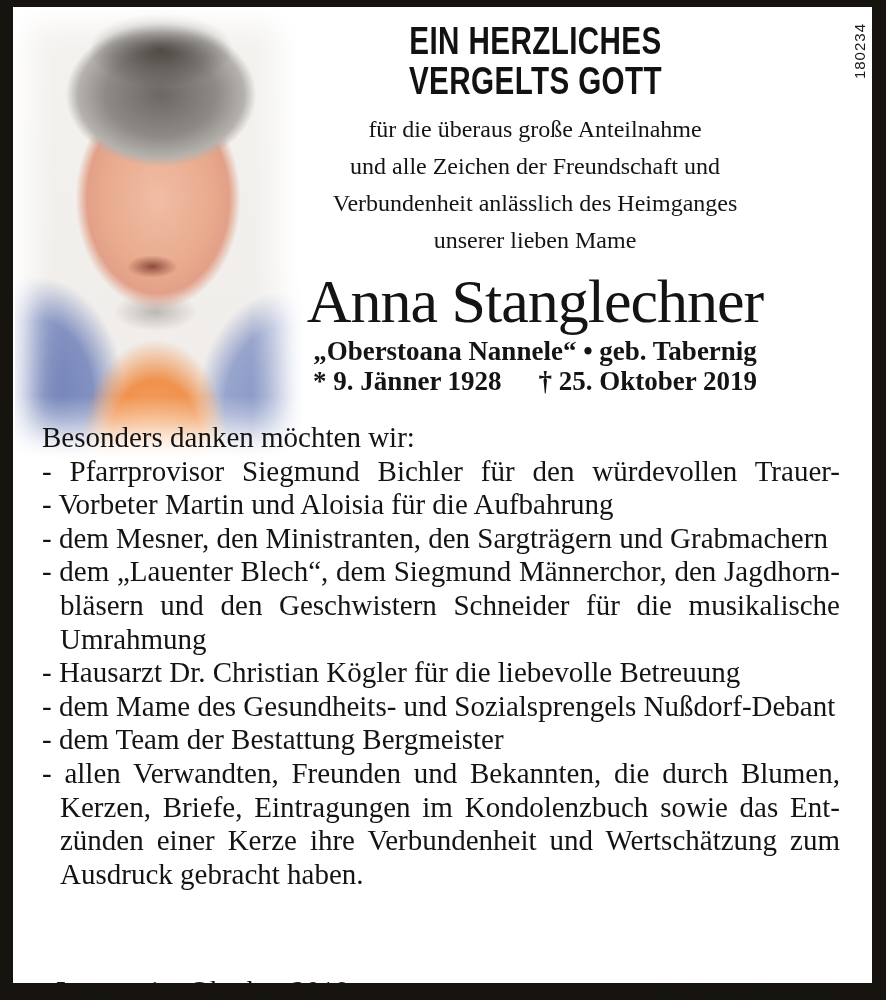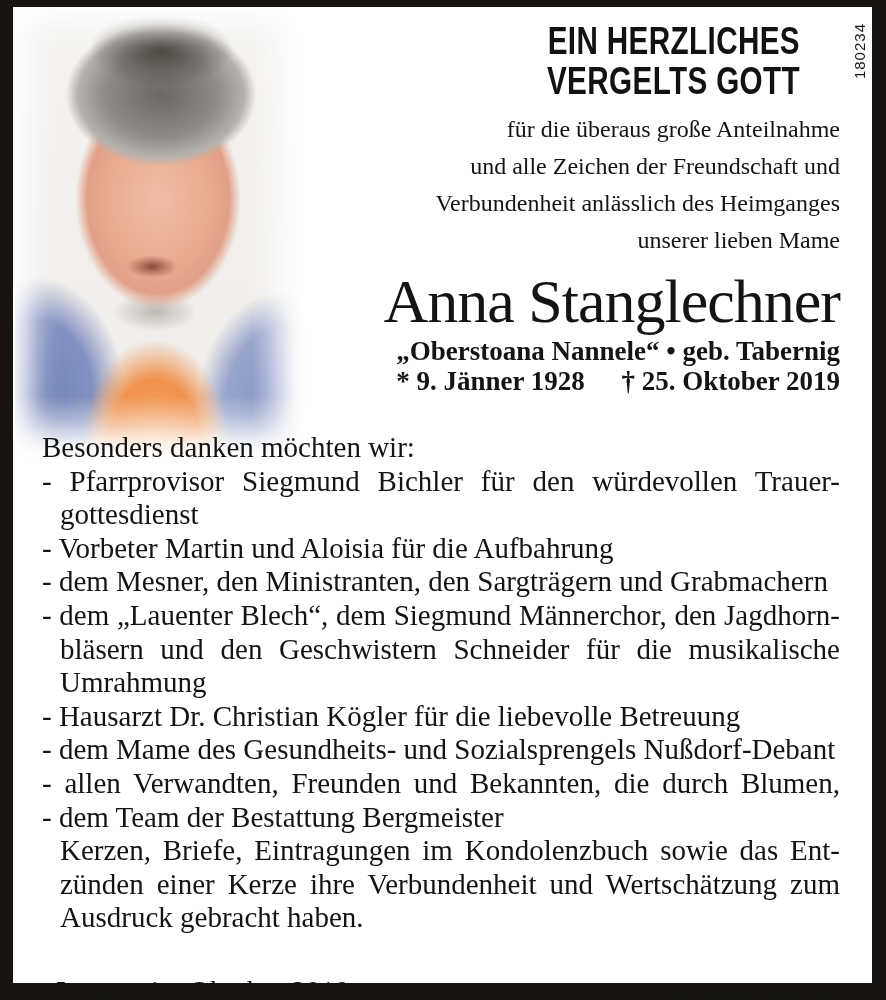--- a/index.html
+++ b/index.html
@@ -24,32 +24,32 @@
     box-shadow:inset 0 0 30px 16px #ffffff;
     background:
       linear-gradient(to left, #ffffff 0px, rgba(255,255,255,0) 55px),
       linear-gradient(to top, #ffffff 0px, rgba(255,255,255,0) 65px);}
 
   
   .id-label{position:absolute;top:16px;right:4px;writing-mode:vertical-rl;transform:rotate(180deg);
     font-family:"Liberation Sans", sans-serif;font-size:15px;letter-spacing:1px;color:#1b1b1b;}
 
   
-  .header-block{position:absolute;left:217px;top:14px;width:610px;text-align:right;}
+  .header-block{position:absolute;left:217px;top:14px;width:610px;text-align:center;}
   .main-heading{display:inline-block;font-family:"Liberation Sans", sans-serif;font-weight:bold;
     font-size:39px;line-height:40px;white-space:pre-line;letter-spacing:0.5px;
     transform:scaleX(0.76);transform-origin:50% 0;color:#121212;}
   .intro{margin-top:10px;font-size:24px;line-height:37px;white-space:pre-line;}
   .name{margin-top:10px;font-size:62px;line-height:64px;font-weight:normal;letter-spacing:-1px;white-space:nowrap;}
   .subtitle{margin-top:3px;font-size:27px;line-height:30px;font-weight:bold;}
   .dates{font-size:27px;line-height:30px;font-weight:bold;}
   .dates .death{margin-left:30px;}
 
   
-  .body-block{position:absolute;left:29px;top:424px;width:798px;font-size:29px;line-height:33.6px;}
+  .body-block{position:absolute;left:29px;top:414px;width:798px;font-size:29px;line-height:33.6px;}
   .body-line{white-space:nowrap;}
   .body-line.just{white-space:normal;text-align:justify;text-align-last:justify;}
   .body-line.cont{padding-left:18px;}
 
   
   .footer{position:absolute;left:43px;top:929px;width:775px;display:flex;
     justify-content:space-between;align-items:baseline;text-align:center;}
   .place-date{font-size:29px;line-height:34px;}
   .signature{font-size:24px;line-height:34px;font-weight:bold;margin-top:40px;}
 </style>
@@ -75,30 +75,29 @@
       <div class="dates">
         <span class="birth">* 9. Jänner 1928</span>
         <span class="death">† 25. Oktober 2019</span>
       </div>
     </div>
 
     <div class="body-block">
       <div class="body-line">Besonders danken möchten wir:</div>
       <div>
           <div class="body-line just">- Pfarrprovisor Siegmund Bichler für den würdevollen Trauer-</div>
-          <div class="body-line cont">gottesdienst</div>
           <div class="body-line">- Vorbeter Martin und Aloisia für die Aufbahrung</div>
           <div class="body-line">- dem Mesner, den Ministranten, den Sargträgern und Grabmachern</div>
           <div class="body-line just">- dem „Lauenter Blech“, dem Siegmund Männerchor, den Jagdhorn-</div>
           <div class="body-line cont just">bläsern und den Geschwistern Schneider für die musikalische</div>
           <div class="body-line cont">Umrahmung</div>
           <div class="body-line">- Hausarzt Dr. Christian Kögler für die liebevolle Betreuung</div>
           <div class="body-line">- dem Mame des Gesundheits- und Sozialsprengels Nußdorf-Debant</div>
+          <div class="body-line">- dem Team der Bestattung Bergmeister</div>
           <div class="body-line just">- allen Verwandten, Freunden und Bekannten, die durch Blumen,</div>
-          <div class="body-line">- dem Team der Bestattung Bergmeister</div>
           <div class="body-line cont just">Kerzen, Briefe, Eintragungen im Kondolenzbuch sowie das Ent-</div>
           <div class="body-line cont just">zünden einer Kerze ihre Verbundenheit und Wertschätzung zum</div>
           <div class="body-line cont">Ausdruck gebracht haben.</div>
         </div>
     </div>
 
     <div class="footer">
       <div class="place-date">Lavant, im Oktober 2019</div>
       <div class="signature">Die Trauerfamilie</div>
     </div>

